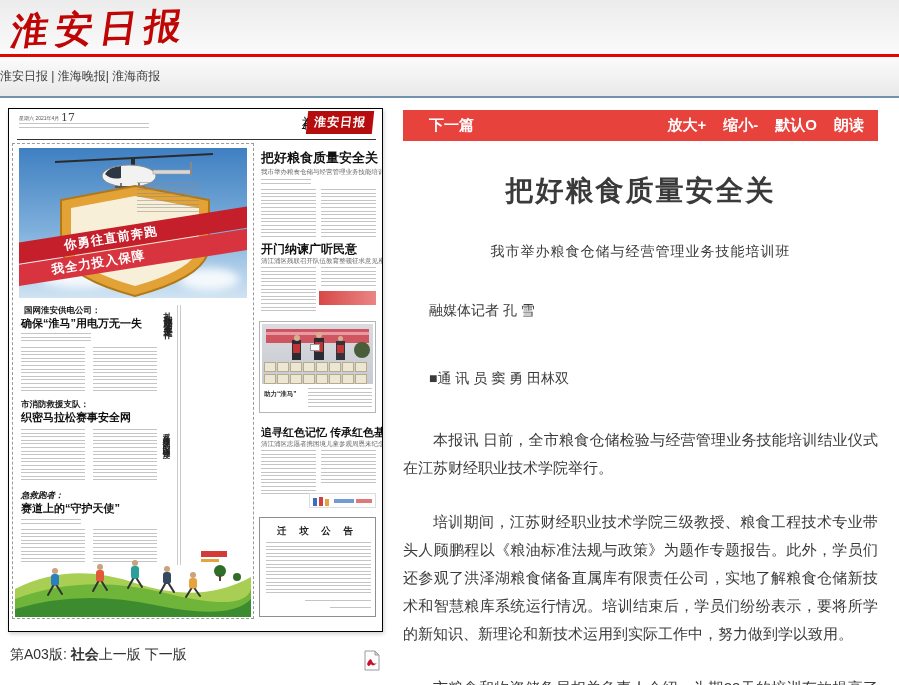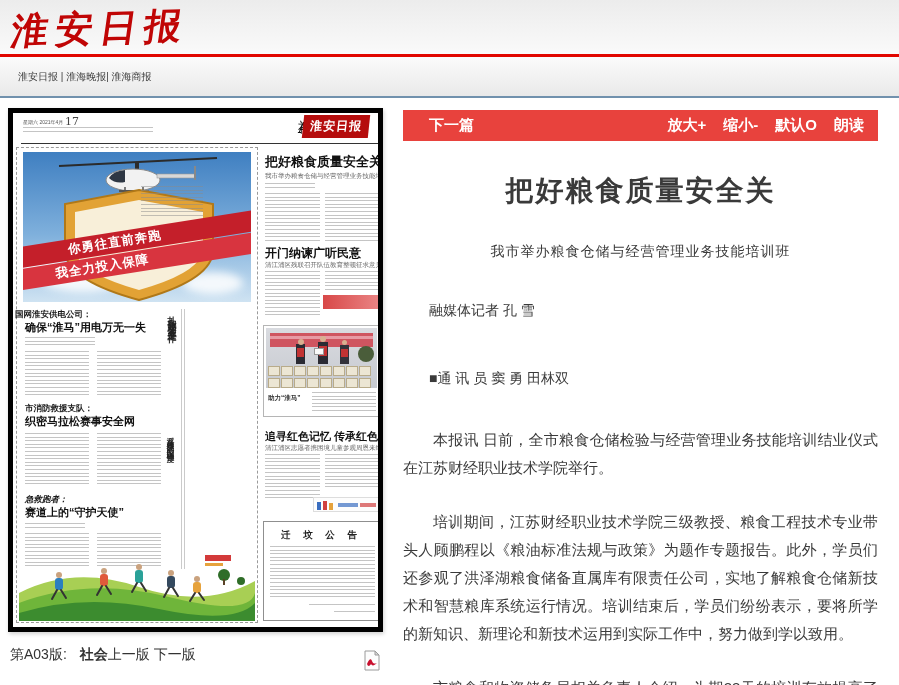--- a/index.html
+++ b/index.html
@@ -8,26 +8,26 @@
 
   
   .masthead { position:absolute; top:0; left:0; width:899px; height:54px;
     background:linear-gradient(#ececec,#fafafa); }
   .site-logo { position:absolute; left:12px; top:4px; font-size:37px; font-weight:bold;
     color:#c00505; font-family:"DejaVu Serif","Liberation Serif",serif;
     transform:skewX(-10deg) rotate(-2deg); letter-spacing:7px; }
   .red-rule { position:absolute; top:54px; left:0; width:899px; height:3px; background:#e10600; }
   .nav-bar { position:absolute; top:57px; left:0; width:899px; height:39px;
     background:linear-gradient(#fbfbfb,#e9e9e9); }
-  .nav-bar .papers { position:absolute; left:18px; top:0; line-height:39px; font-size:10px; color:#3c3c3c; }
+  .nav-bar .papers { position:absolute; left:0; top:0; line-height:39px; font-size:12px; color:#3c3c3c; }
   .blue-rule { position:absolute; top:96px; left:0; width:899px; height:2px; background:#7191ad; }
 
   
   .np { position:absolute; left:8px; top:108px; width:375px; height:524px; background:#fff;
-    border:5px solid #000000; box-shadow:1px 2px 4px rgba(0,0,0,.18); overflow:hidden; }
+    border:1px solid #000000; box-shadow:1px 2px 4px rgba(0,0,0,.18); overflow:hidden; }
   .np * { position:absolute; }
   .np-date1 { left:10px; top:6px; font-size:5px; color:#555; white-space:nowrap; }
   .np-day { left:52px; top:2px; font-size:11px; color:#444; font-family:"DejaVu Serif",serif; }
   .np-date2 { left:10px; top:14px; width:130px; height:5px; }
   .np-section { right:80px; top:6px; font-size:14px; color:#111;
     font-family:"DejaVu Serif","Liberation Serif",serif; white-space:nowrap; }
   .np-section b { font-size:15px; }
   .np-logobox { right:9px; top:2px; width:66px; height:23px; background:#b50d0d;
     color:#fff; font-size:12px; font-weight:bold; text-align:center; line-height:23px;
     font-family:"DejaVu Serif",serif; transform:skewX(-6deg); letter-spacing:1px; }
@@ -59,21 +59,21 @@
     background:linear-gradient(#d9dbe0,#c7cad0); overflow:hidden; }
   .np-cap { left:4px; top:68px; font-size:6.5px; font-weight:bold; color:#333; white-space:nowrap; }
   .redbanner { background:linear-gradient(90deg,#d84848,#ea8585); }
   .minibanner { background:#fdfdfd; border:1px solid #ddd; }
   .notice { left:250px; top:408px; width:117px; height:100px; border:1px solid #8f8f8f; background:#fff; }
   .notice-title { left:0; top:7px; width:100%; text-align:center; font-size:9.5px; font-weight:bold;
     letter-spacing:5px; color:#222; }
 
   
   .pagenav { position:absolute; left:10px; top:646px; font-size:14px; color:#333; }
-  .pagenav span { margin-right:13px; }
+  .pagenav span { margin-right:4px; }
   .pagenav .sec { font-weight:bold; margin-right:0; }
   .pagenav a { color:#333; text-decoration:none; cursor:pointer; }
   .pdf-ico { position:absolute; left:363px; top:650px; width:18px; height:21px; cursor:pointer; }
 
   
   .panel { position:absolute; left:403px; top:110px; width:475px; }
   .toolbar { height:31px; background:#e8423d; color:#fff; font-size:15px; font-weight:bold;
     display:flex; align-items:center; }
   .toolbar .next { margin-left:26px; cursor:pointer; }
   .toolbar .acts { margin-left:auto; margin-right:14px; display:flex; gap:17px; }
@@ -137,21 +137,21 @@
       <div class="ribbon">
         <div class="ribbon-row r1">
             <span>你勇往直前奔跑</span>
           </div>
         <div class="ribbon-row r2">
             <span>我全力投入保障</span>
           </div>
       </div>
     </div>
 
-    <div class="np-kicker" style="left:2px; top:196px;font-family:Liberation Serif, serif;">国网淮安供电公司：</div>
+    <div class="np-kicker" style="left:15px; top:196px;font-family:Liberation Serif, serif;">国网淮安供电公司：</div>
     <div class="np-head" style="left:12px; top:207px;">确保“淮马”用电万无一失</div>
     <div class="simtext" style="left:12px; top:224px; width:70px; height:8px;"></div>
     <div class="simtext" style="left:12px; top:238px; width:64px; height:46px;"></div>
     <div class="simtext" style="left:84px; top:238px; width:64px; height:46px;"></div>
 
     <div class="np-kicker" style="left:12px; top:290px;">市消防救援支队：</div>
     <div class="np-head" style="left:12px; top:301px;">织密马拉松赛事安全网</div>
     <div class="simtext" style="left:12px; top:320px; width:64px; height:52px;"></div>
     <div class="simtext" style="left:84px; top:320px; width:64px; height:52px;"></div>
 

